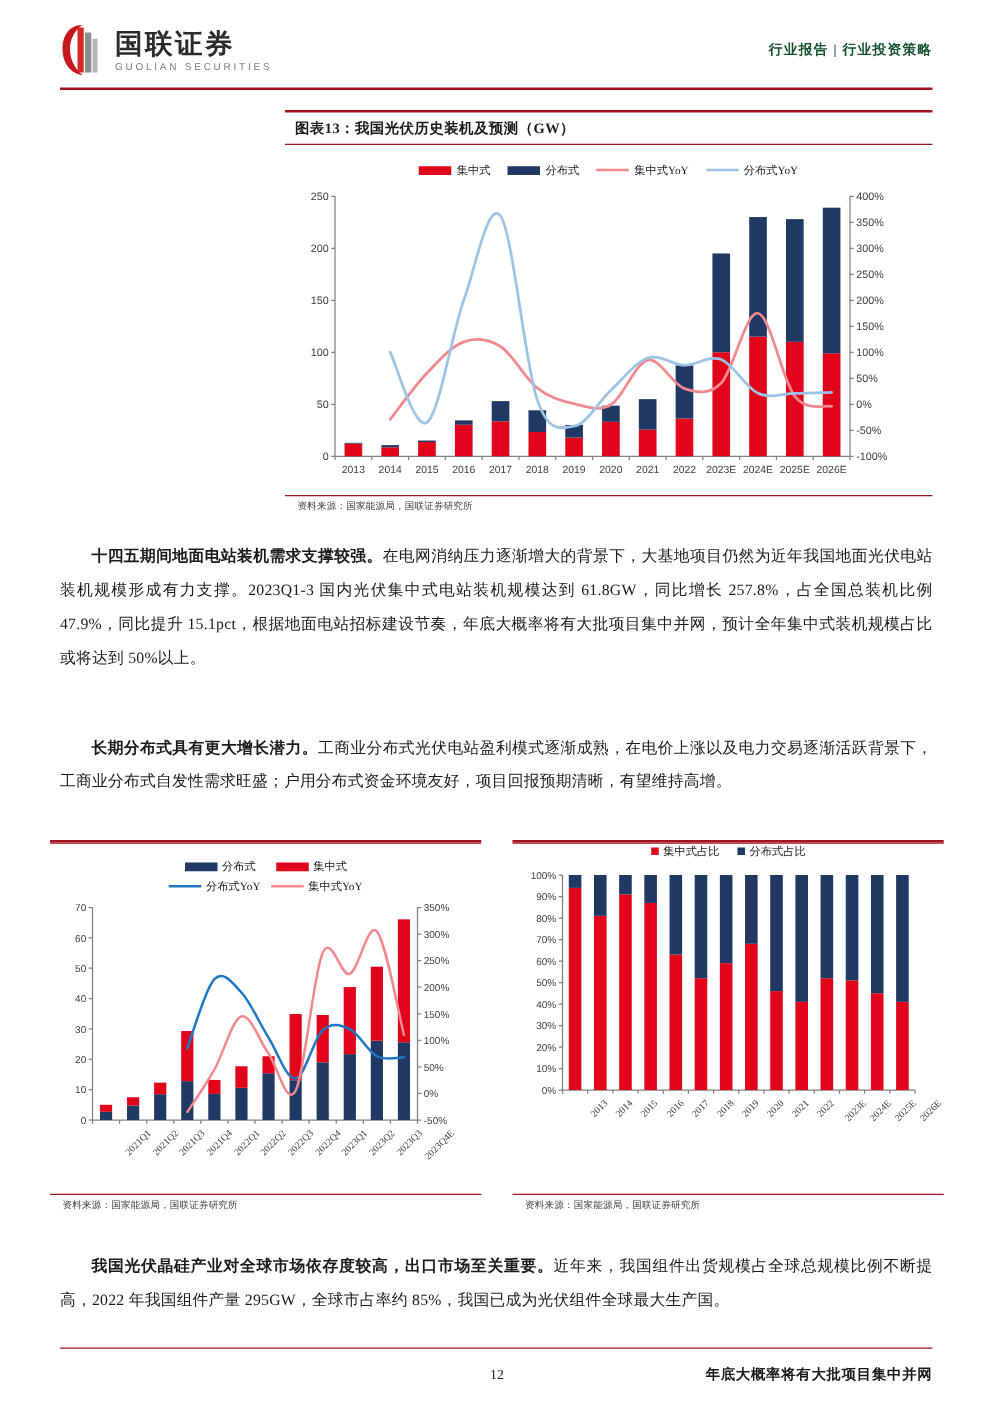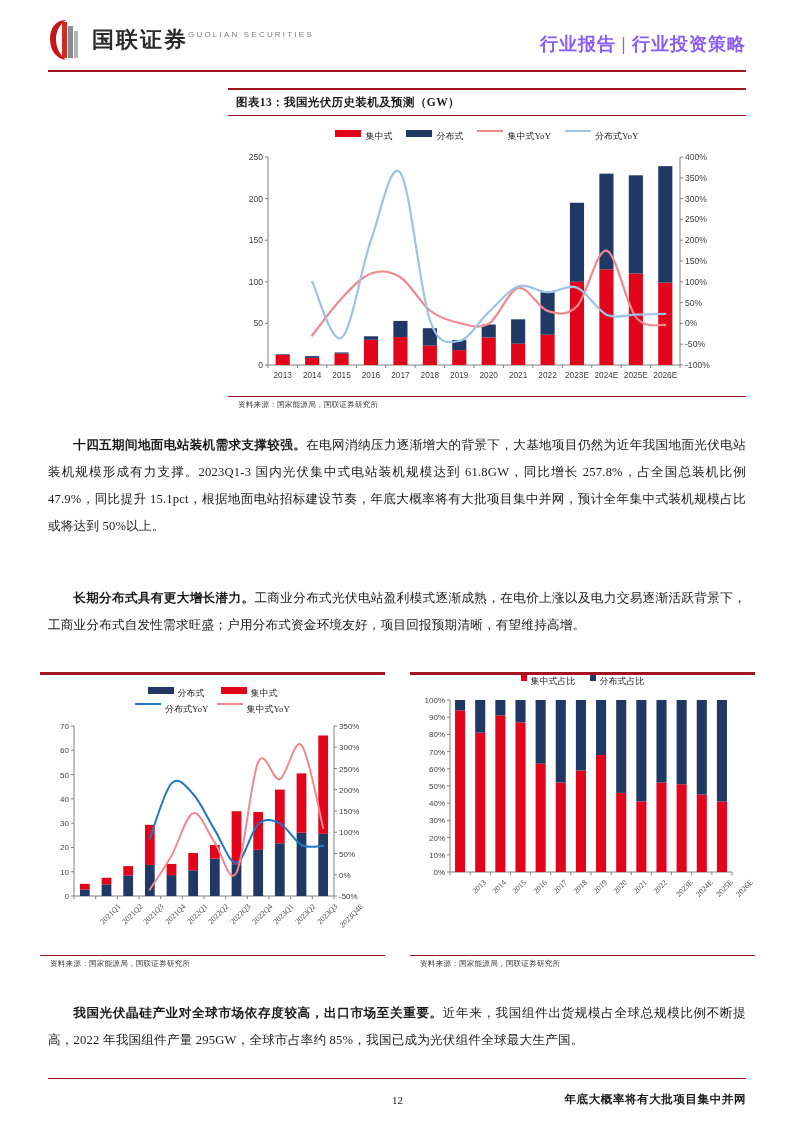--- a/index.html
+++ b/index.html
@@ -8,34 +8,34 @@
     font-family:"Liberation Serif", serif;
     color:#231f20;
     position:relative;overflow:hidden;
   }
   .page{position:relative;width:794px;height:1123px;}
 
   
   .header{position:absolute;left:0;top:0;width:794px;height:78px;}
   .logo{position:absolute;left:48px;top:18px;display:flex;align-items:center;gap:8px;}
   .hdr-right{position:absolute;right:48px;top:32px;font-family:"Liberation Serif",serif;
-    font-weight:bold;font-size:18px;letter-spacing:1px;color:#8b5cf6;}
+    font-weight:bold;font-size:11px;letter-spacing:1px;color:#14532d;}
   .hdr-rule{position:absolute;left:48px;top:70px;width:698px;height:2px;background:#a41420;}
 
   
   .ex-box{position:absolute;border:0;}
   .ex-title-rule-top{height:1.6px;background:#a41420;width:100%;}
   .ex-title{font-weight:bold;font-size:11.5px;padding:5px 6px 5px 8px;letter-spacing:.4px;color:#1a1a1a;}
   .ex-title-rule-bot{height:1.2px;background:#a41420;width:100%;}
   .ex-src-rule{height:1.2px;background:#a41420;width:100%;}
   .ex-src{font-size:7.6px;color:#3a3a3a;padding:3px 0 0 10px;letter-spacing:.2px;}
 
   
   .legend{display:flex;justify-content:center;align-items:center;gap:14px;flex-wrap:wrap;}
-  .lg-item{display:flex;align-items:flex-start;gap:4px;font-size:9px;color:#1a1a1a;}
+  .lg-item{display:flex;align-items:center;gap:4px;font-size:9px;color:#1a1a1a;}
   .sw-bar{width:26px;height:7px;display:inline-block;}
   .sw-line{width:26px;height:2.4px;display:inline-block;}
   .sw-sq{width:6px;height:6px;display:inline-block;}
   .plot{position:relative;}
   .xl{position:absolute;font-size:8.3px;color:#404040;white-space:nowrap;}
   .xl-rot{position:absolute;font-size:7.8px;color:#404040;white-space:nowrap;
     transform:rotate(-45deg);transform-origin:right top;}
 
   
   .para{position:absolute;font-size:12.6px;line-height:27px;color:#1a1a1a;
@@ -54,21 +54,21 @@
 <div class="page">
 
   <div class="header">
     <div class="logo">
       <svg width="36" height="44" viewBox="0 0 36 44">
         <path d="M18 2 C7 2 2 11 2 21 C2 33 9 41 18 42 C11 36 8 29 8 21 C8 13 12 6 18 2 Z" fill="#C8161D"></path>
         <rect x="14" y="4" width="5" height="36" fill="#D42A26"></rect>
         <rect x="20" y="8" width="5" height="32" fill="#8C8C8C"></rect>
         <rect x="26" y="13" width="4" height="27" fill="#B5B5B5"></rect>
       </svg>
-      <div style="display:flex;flex-direction:row;">
+      <div style="display:flex;flex-direction:column;">
         <span style="font-family:'Liberation Serif',serif;font-weight:bold;font-size:22px;letter-spacing:2px;color:#2b2b2b;line-height:24px;">国联证券</span>
         <span style="font-family:'Liberation Sans',sans-serif;font-size:8px;letter-spacing:2.2px;color:#7d7d7d;margin-top:2px;">GUOLIAN SECURITIES</span>
       </div>
     </div>
     <div class="hdr-right">行业报告 | 行业投资策略</div>
     <div class="hdr-rule"></div>
   </div>
 
   <div class="ex-box" style="left:228px;top:88px;width:518px;height:325px;">
     <div class="ex-title-rule-top"></div>

